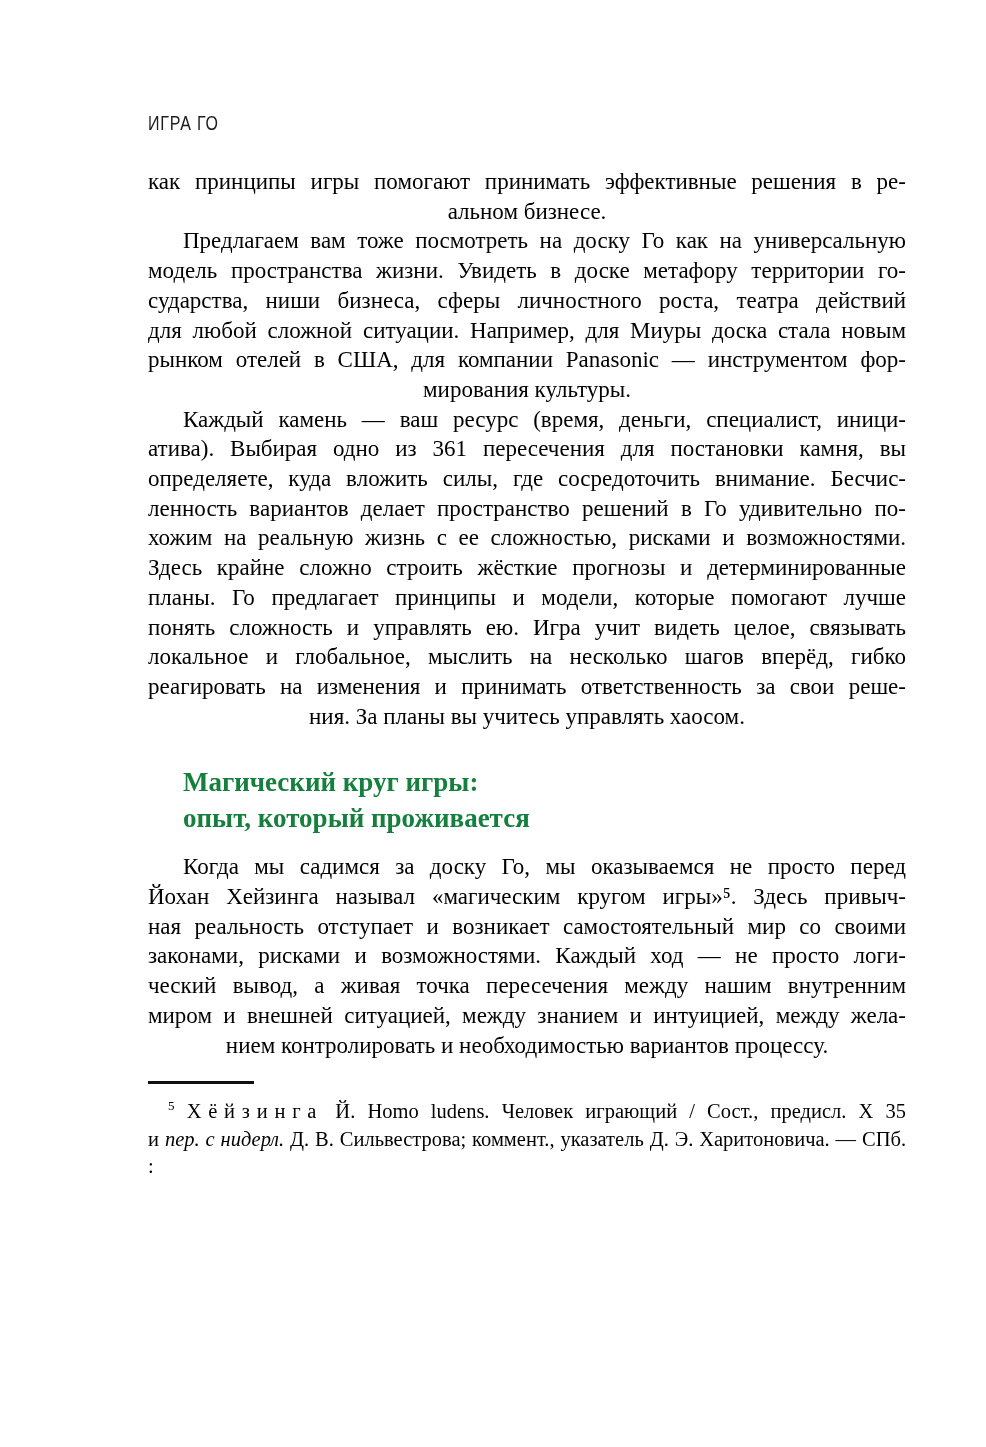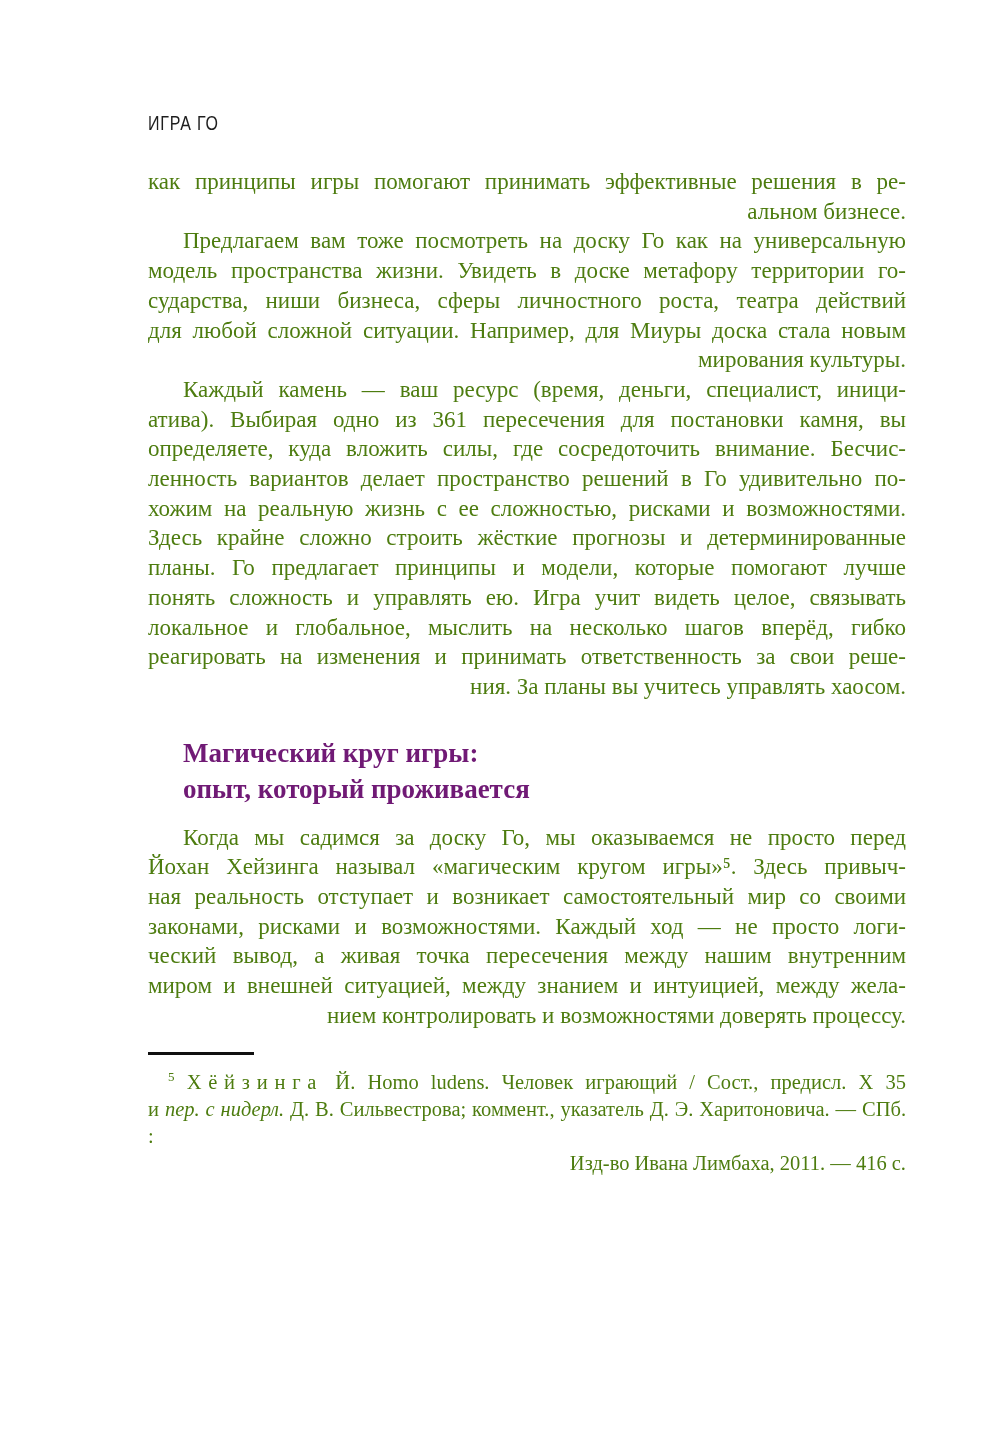--- a/index.html
+++ b/index.html
@@ -12,27 +12,27 @@
     font-family:"Liberation Serif","DejaVu Serif",serif;
     overflow:hidden;
   }
   .running-head {
     position:absolute; left:148px; top:112px;
     font-family:"Liberation Sans","DejaVu Sans",sans-serif;
     font-size:20px; font-weight:400; letter-spacing:1px; color:#1e1e1e;
     transform:scaleX(0.80); transform-origin:0 0; white-space:nowrap;
   }
   .textblock { position:absolute; left:148px; top:167px; width:758px; }
-  .line { font-size:23px; line-height:29.7px; color:#4d7c0f; }
+  .line { font-size:23px; line-height:29.7px; color:#000000; }
   .jl { text-align:justify; text-align-last:justify; }
-  .ll { text-align:right; }
+  .ll { text-align:center; }
   .ind { padding-left:35px; }
   .heading {
     margin-top:33px; padding-left:35px;
-    font-weight:700; font-size:27px; line-height:36px; color:#701a75;
+    font-weight:700; font-size:27px; line-height:36px; color:#15803d;
   }
   .heading-gap { height:16px; }
   .fn-rule { margin-top:21px; width:106px; height:3px; background:#101010; }
   .footnote { margin-top:14px; }
   .footnote .line { font-size:20.5px; line-height:27.3px; }
   .fn-first { padding-left:20px; }
   .fn-marker { font-size:13px; vertical-align:super; line-height:0; }
   .fn-author { letter-spacing:0.33em; }
   .fn-italic { font-style:italic; }
   .page-number {
@@ -55,20 +55,21 @@
       <div class="line jl">как принципы игры помогают принимать эффективные решения в ре-</div>
       <div class="line ll">альном бизнесе.</div>
     </div>
 
 
     <div>
       <div class="line jl ind">Предлагаем вам тоже посмотреть на доску Го как на универсальную</div>
       <div class="line jl">модель пространства жизни. Увидеть в доске метафору территории го-</div>
       <div class="line jl">сударства, ниши бизнеса, сферы личностного роста, театра действий</div>
       <div class="line jl">для любой сложной ситуации. Например, для Миуры доска стала новым</div>
+      <div class="line jl">рынком отелей в США, для компании Panasonic — инструментом фор-</div>
       <div class="line ll">мирования культуры.</div>
     </div>
 
     <div>
       <div class="line jl ind">Каждый камень — ваш ресурс (время, деньги, специалист, иници-</div>
       <div class="line jl">атива). Выбирая одно из 361 пересечения для постановки камня, вы</div>
       <div class="line jl">определяете, куда вложить силы, где сосредоточить внимание. Бесчис-</div>
       <div class="line jl">ленность вариантов делает пространство решений в Го удивительно по-</div>
       <div class="line jl">хожим на реальную жизнь с ее сложностью, рисками и возможностями.</div>
       <div class="line jl">Здесь крайне сложно строить жёсткие прогнозы и детерминированные</div>
@@ -85,21 +86,21 @@
     </div>
     <div class="heading-gap"></div>
 
     <div>
       <div class="line jl ind">Когда мы садимся за доску Го, мы оказываемся не просто перед</div>
       <div class="line jl">Йохан Хейзинга называл «магическим кругом игры»⁵. Здесь привыч-</div>
       <div class="line jl">ная реальность отступает и возникает самостоятельный мир со своими</div>
       <div class="line jl">законами, рисками и возможностями. Каждый ход — не просто логи-</div>
       <div class="line jl">ческий вывод, а живая точка пересечения между нашим внутренним</div>
       <div class="line jl">миром и внешней ситуацией, между знанием и интуицией, между жела-</div>
-      <div class="line ll">нием контролировать и возможностями доверять процессу.</div>
+      <div class="line ll">нием контролировать и необходимостью вариантов процессу.</div>
     </div>
 
     <div class="fn-rule"></div>
 
     <div class="footnote">
       <div class="line jl fn-first"><sup class="fn-marker">5</sup> <span class="fn-author">Хёйзинга</span> <span>Й. Homo ludens. Человек играющий / Сост., предисл. Х 35</span></div>
       <div class="line jl"><span>и</span> <span class="fn-italic">пер. с нидерл.</span> <span>Д. В. Сильвестрова; коммент., указатель Д. Э. Харитоновича. — СПб. :</span></div>
       <div class="line ll">Изд-во Ивана Лимбаха, 2011. — 416 с.</div>
     </div>
 

